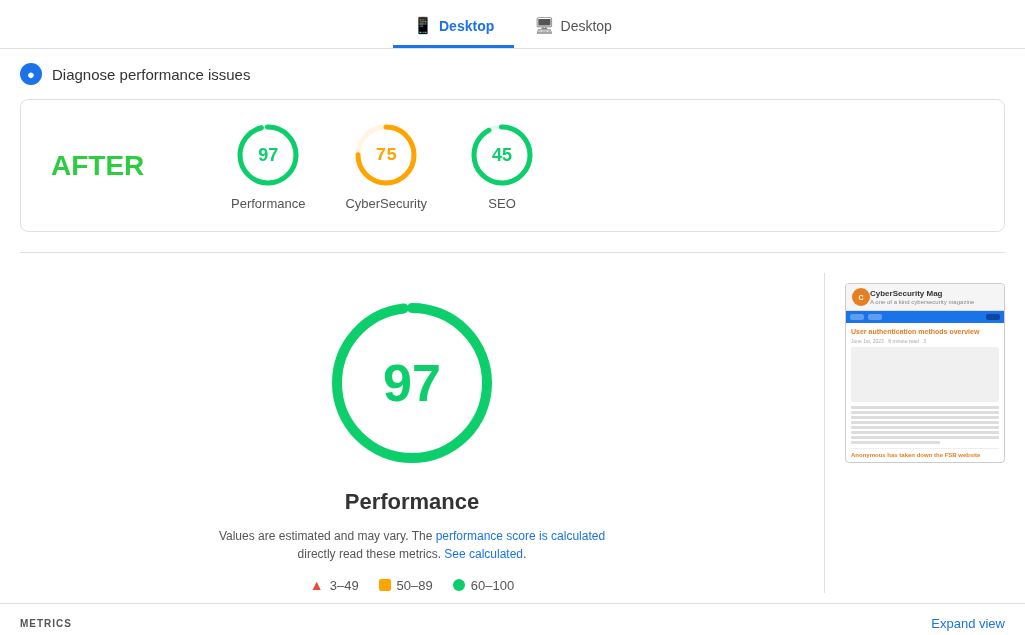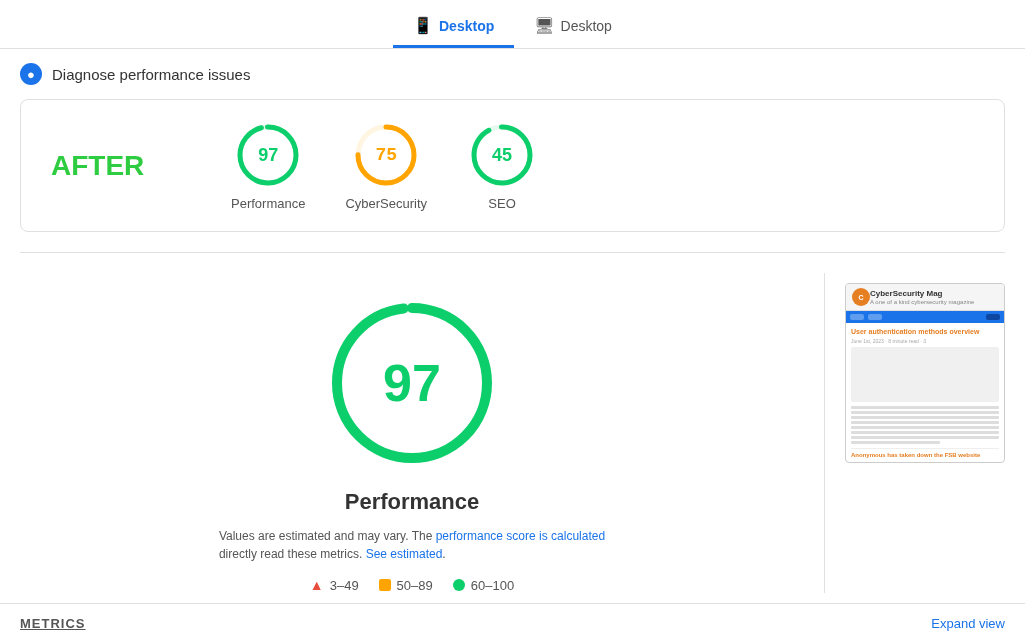--- a/index.html
+++ b/index.html
@@ -160,21 +160,21 @@
     }
     .perf-label {
       font-size: 22px;
       font-weight: 600;
       color: #333;
       margin-bottom: 12px;
     }
     .values-note {
       font-size: 12px;
       color: #555;
-      text-align: left;
+      text-align: center;
       max-width: 420px;
       line-height: 1.5;
     }
     .values-note a {
       color: #1a73e8;
       text-decoration: none;
     }
     .legend-row {
       display: flex;
       align-items: center;
@@ -306,25 +306,24 @@
     
     .metrics-footer {
       display: flex;
       justify-content: space-between;
       align-items: center;
       padding: 12px 20px;
       margin-top: 10px;
       border-top: 1px solid #e0e0e0;
     }
     .metrics-label {
-      font-size: 13px;
+      font-size: 10px;
       font-weight: bold;
       color: #555;
       letter-spacing: 1px;
-      text-decoration: underline;
     }
     .expand-link {
       font-size: 13px;
       color: #1a73e8;
       cursor: pointer;
       text-decoration: none;
     }
   </style>
 </head>
 <body>
@@ -397,21 +396,21 @@
       <svg width="180" height="180" viewBox="0 0 180 180">
         <circle cx="90" cy="90" r="75" fill="none" stroke="#e6f9ef" stroke-width="10"></circle>
         <circle cx="90" cy="90" r="75" fill="none" stroke="#0cce6b" stroke-width="10" stroke-dasharray="462 9" stroke-linecap="round"></circle>
       </svg>
       <span class="big-score">97</span>
     </div>
     <div class="perf-label">Performance</div>
     <div class="values-note">
       <span>Values are estimated and may vary. The </span><a href="#">performance score is calculated</a>
       <br><span>directly read these metrics.</span>
-      <a href="#">See estimated</a><span>.</span>
+      <a href="#">See calculated</a><span>.</span>
     </div>
     <div class="legend-row">
       <div class="legend-item">
         <span style="color:#e74c3c; font-size:14px;">▲</span>
         <span>3–49</span>
       </div>
       <div class="legend-item">
         <span class="legend-orange"></span>
         <span>50–89</span>
       </div>

